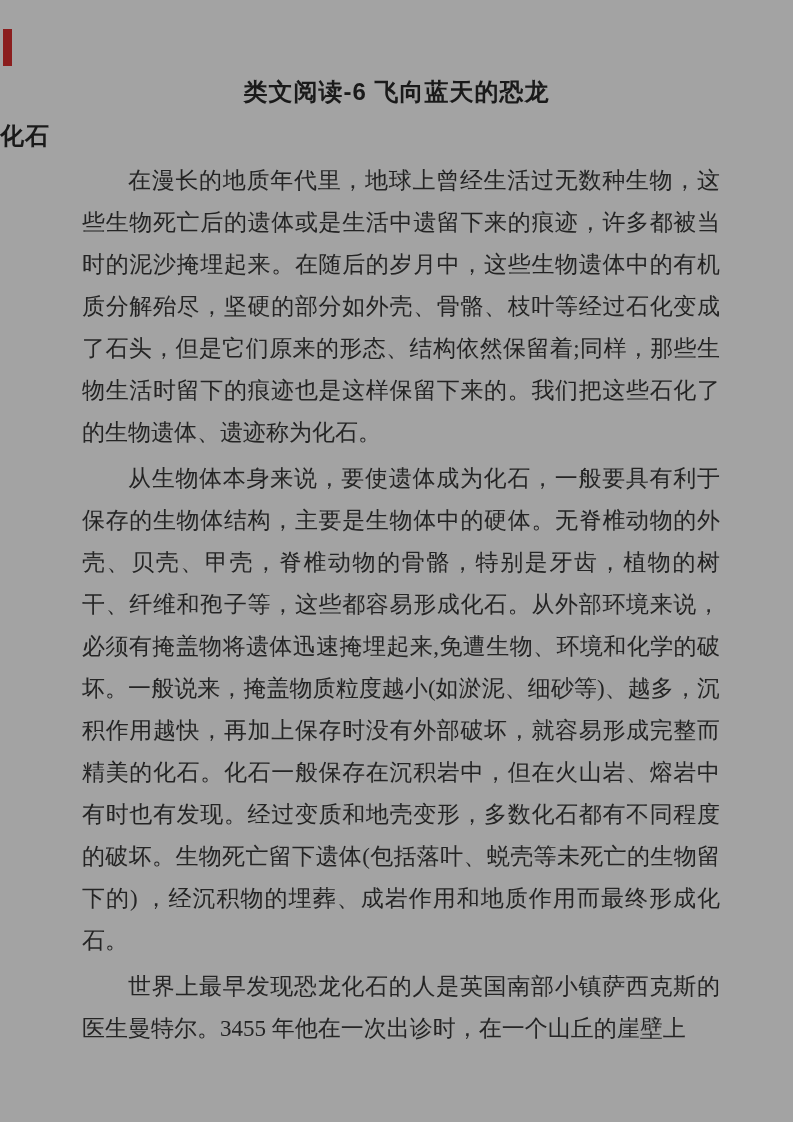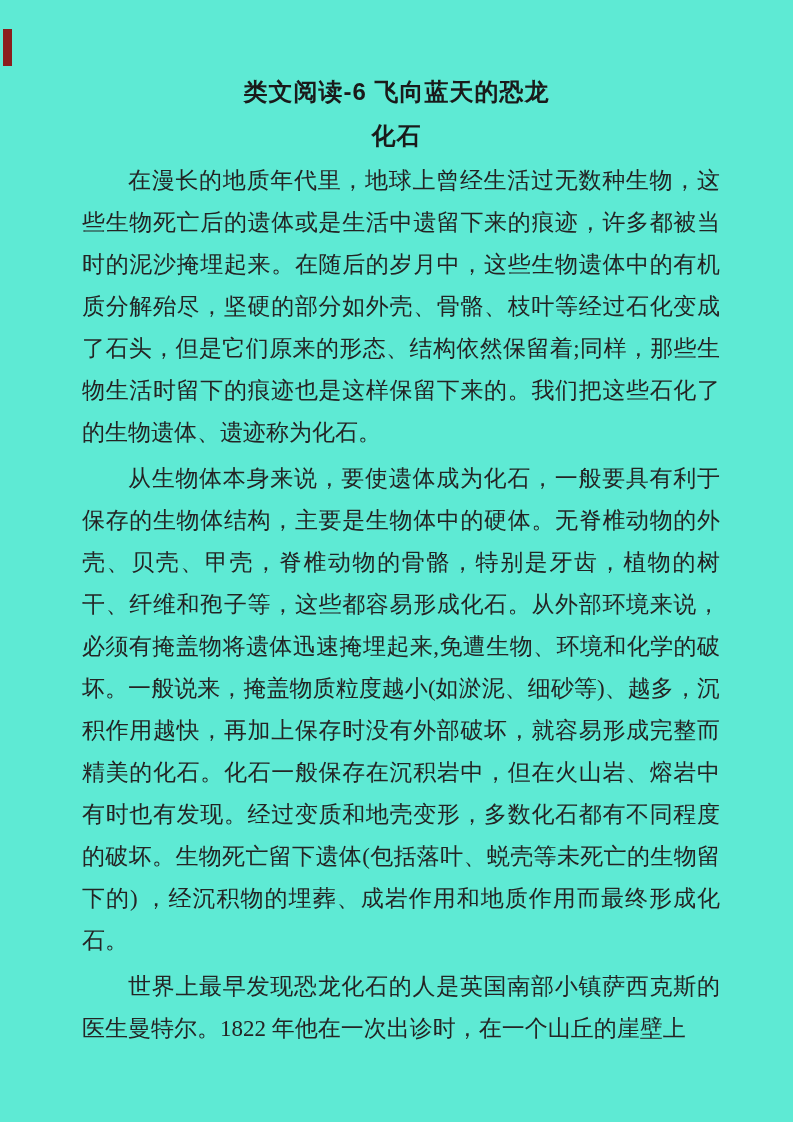--- a/index.html
+++ b/index.html
@@ -5,21 +5,21 @@
   html, body {
     margin: 0;
     padding: 0;
     background: #ffffff;
   }
   .page {
     position: relative;
     width: 793px;
     height: 1122px;
     margin: 0 auto;
-    background: #5eead4;
+    background: #a3a3a3;
     overflow: hidden;
     box-sizing: border-box;
     padding-top: 78px;
     color: #1f1f1f;
     font-family: "Liberation Serif", "DejaVu Serif", serif;
   }
   .red-marker {
     position: absolute;
     left: 3px;
     top: 29px;
@@ -32,21 +32,20 @@
     text-align: center;
     font-family: "Liberation Sans", "DejaVu Sans", sans-serif;
     font-weight: 700;
     font-size: 24px;
     line-height: 28px;
     letter-spacing: 1px;
     color: #1a1a1a;
   }
   .doc-subtitle {
     margin: 0 0 10px 0;
-    text-align: center;
     font-family: "Liberation Sans", "DejaVu Sans", sans-serif;
     font-weight: 700;
     font-size: 24px;
     line-height: 28px;
     letter-spacing: 1px;
     color: #1a1a1a;
   }
   .body-text {
     width: 646px;
     margin-left: 78px;
@@ -68,15 +67,15 @@
 <div class="page">
   <div class="red-marker"></div>
 
   <h1 class="doc-title">类文阅读-6 飞向蓝天的恐龙</h1>
 
   <h2 class="doc-subtitle">化石</h2>
 
   <div class="body-text">
     <p>在漫长的地质年代里，地球上曾经生活过无数种生物，这些生物死亡后的遗体或是生活中遗留下来的痕迹，许多都被当时的泥沙掩埋起来。在随后的岁月中，这些生物遗体中的有机质分解殆尽，坚硬的部分如外壳、骨骼、枝叶等经过石化变成了石头，但是它们原来的形态、结构依然保留着;同样，那些生物生活时留下的痕迹也是这样保留下来的。我们把这些石化了的生物遗体、遗迹称为化石。</p>
     <p>从生物体本身来说，要使遗体成为化石，一般要具有利于保存的生物体结构，主要是生物体中的硬体。无脊椎动物的外壳、贝壳、甲壳，脊椎动物的骨骼，特别是牙齿，植物的树干、纤维和孢子等，这些都容易形成化石。从外部环境来说，必须有掩盖物将遗体迅速掩埋起来,免遭生物、环境和化学的破坏。一般说来，掩盖物质粒度越小(如淤泥、细砂等)、越多，沉积作用越快，再加上保存时没有外部破坏，就容易形成完整而精美的化石。化石一般保存在沉积岩中，但在火山岩、熔岩中有时也有发现。经过变质和地壳变形，多数化石都有不同程度的破坏。生物死亡留下遗体(包括落叶、蜕壳等未死亡的生物留下的) ，经沉积物的埋葬、成岩作用和地质作用而最终形成化石。</p>
-    <p>世界上最早发现恐龙化石的人是英国南部小镇萨西克斯的医生曼特尔。1822 年他在一次出诊时，在一个山丘的崖壁上</p>
+    <p>世界上最早发现恐龙化石的人是英国南部小镇萨西克斯的医生曼特尔。3455 年他在一次出诊时，在一个山丘的崖壁上</p>
   </div>
 </div>
 
 </body></html>

